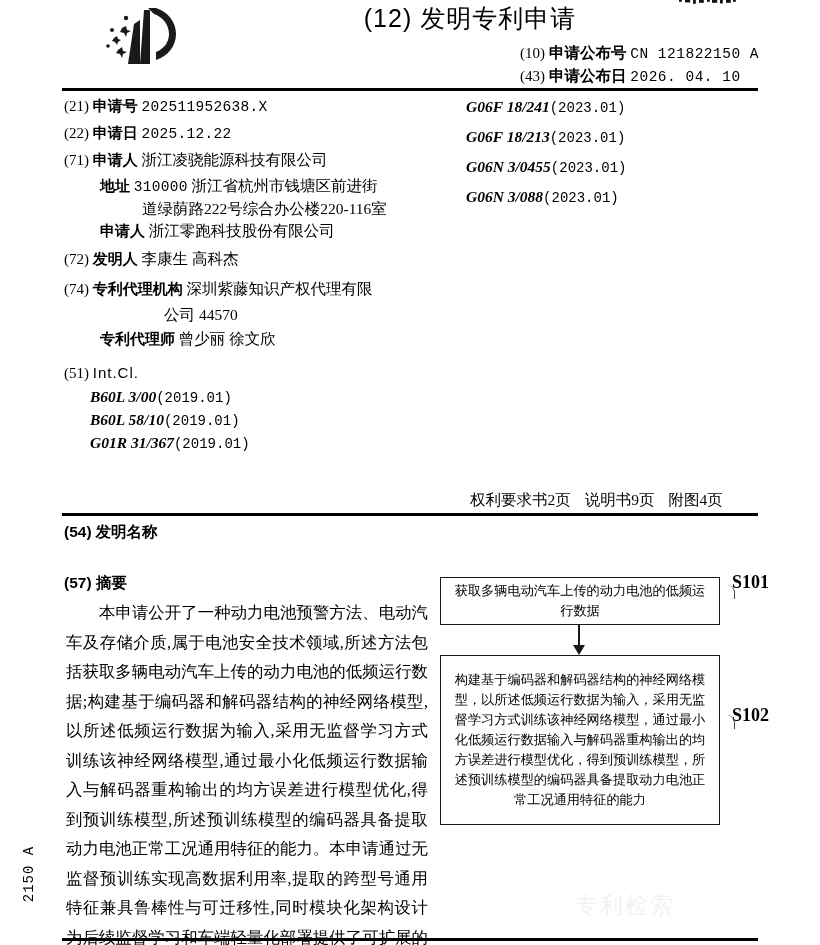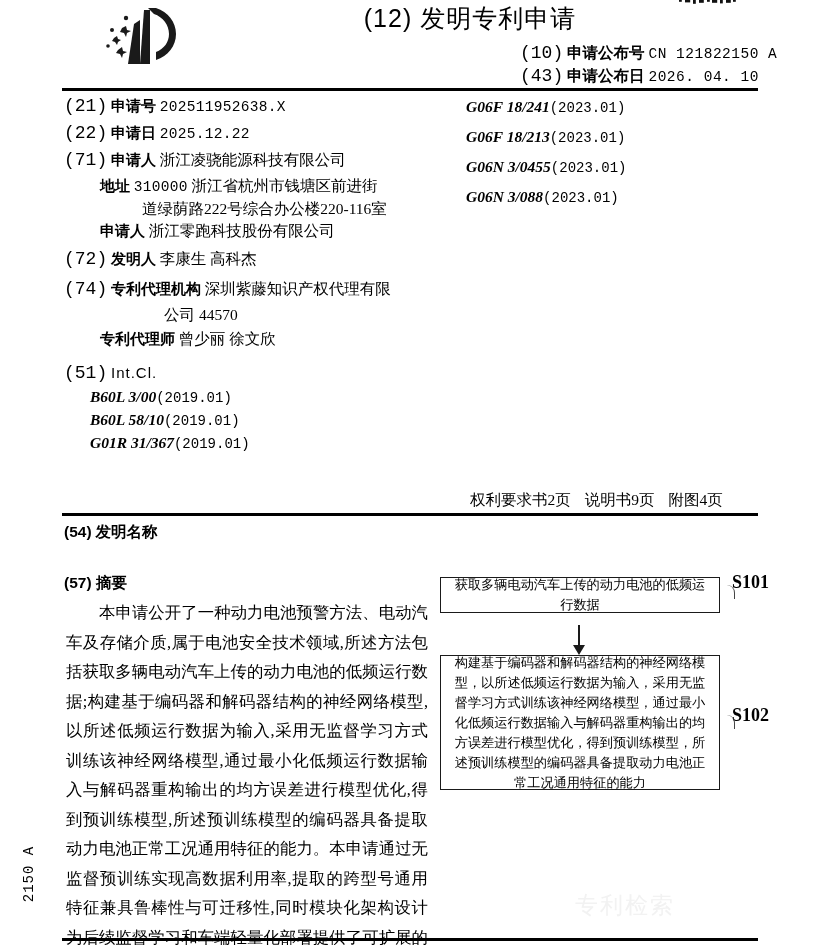--- a/index.html
+++ b/index.html
@@ -87,22 +87,22 @@
     line-height: 15px;
   }
   #biblio-right {
     position: absolute;
     left: 458px;
     top: 98px;
     width: 300px;
     font-size: 15px;
   }
   .code {
-    font-family: Liberation Mono, monospace;
-    font-size: 18px;
+    font-family: Liberation Serif, serif;
+    font-size: 15px;
   }
   .lab {
     font-family: "Liberation Sans", "DejaVu Sans", sans-serif;
     font-weight: 700;
     font-size: 15px;
   }
   .txt {
     font-family: "Liberation Serif", "DejaVu Serif", serif;
     font-size: 15.5px;
   }
@@ -199,22 +199,22 @@
     box-sizing: border-box;
     display: flex;
     align-items: center;
     justify-content: center;
     text-align: center;
     font-family: "Liberation Serif", "DejaVu Serif", serif;
     font-size: 13.2px;
     line-height: 20px;
     padding: 6px 9px;
   }
-  #fc-box-1 { left: 8px; top: 12px; width: 280px; height: 36px; }
-  #fc-box-2 { left: 8px; top: 90px; width: 280px; height: 135px; }
+  #fc-box-1 { left: 8px; top: 12px; width: 280px; height: 48px; }
+  #fc-box-2 { left: 8px; top: 90px; width: 280px; height: 170px; }
   #fc-box-2 .inner { width: 100%; }
   .fc-label {
     position: absolute;
     font-family: "Liberation Serif", "DejaVu Serif", serif;
     font-weight: 700;
     font-size: 18px;
   }
   #fc-label-1 { left: 300px; top: 7px; }
   #fc-label-2 { left: 300px; top: 140px; }
   .fc-arrow {

